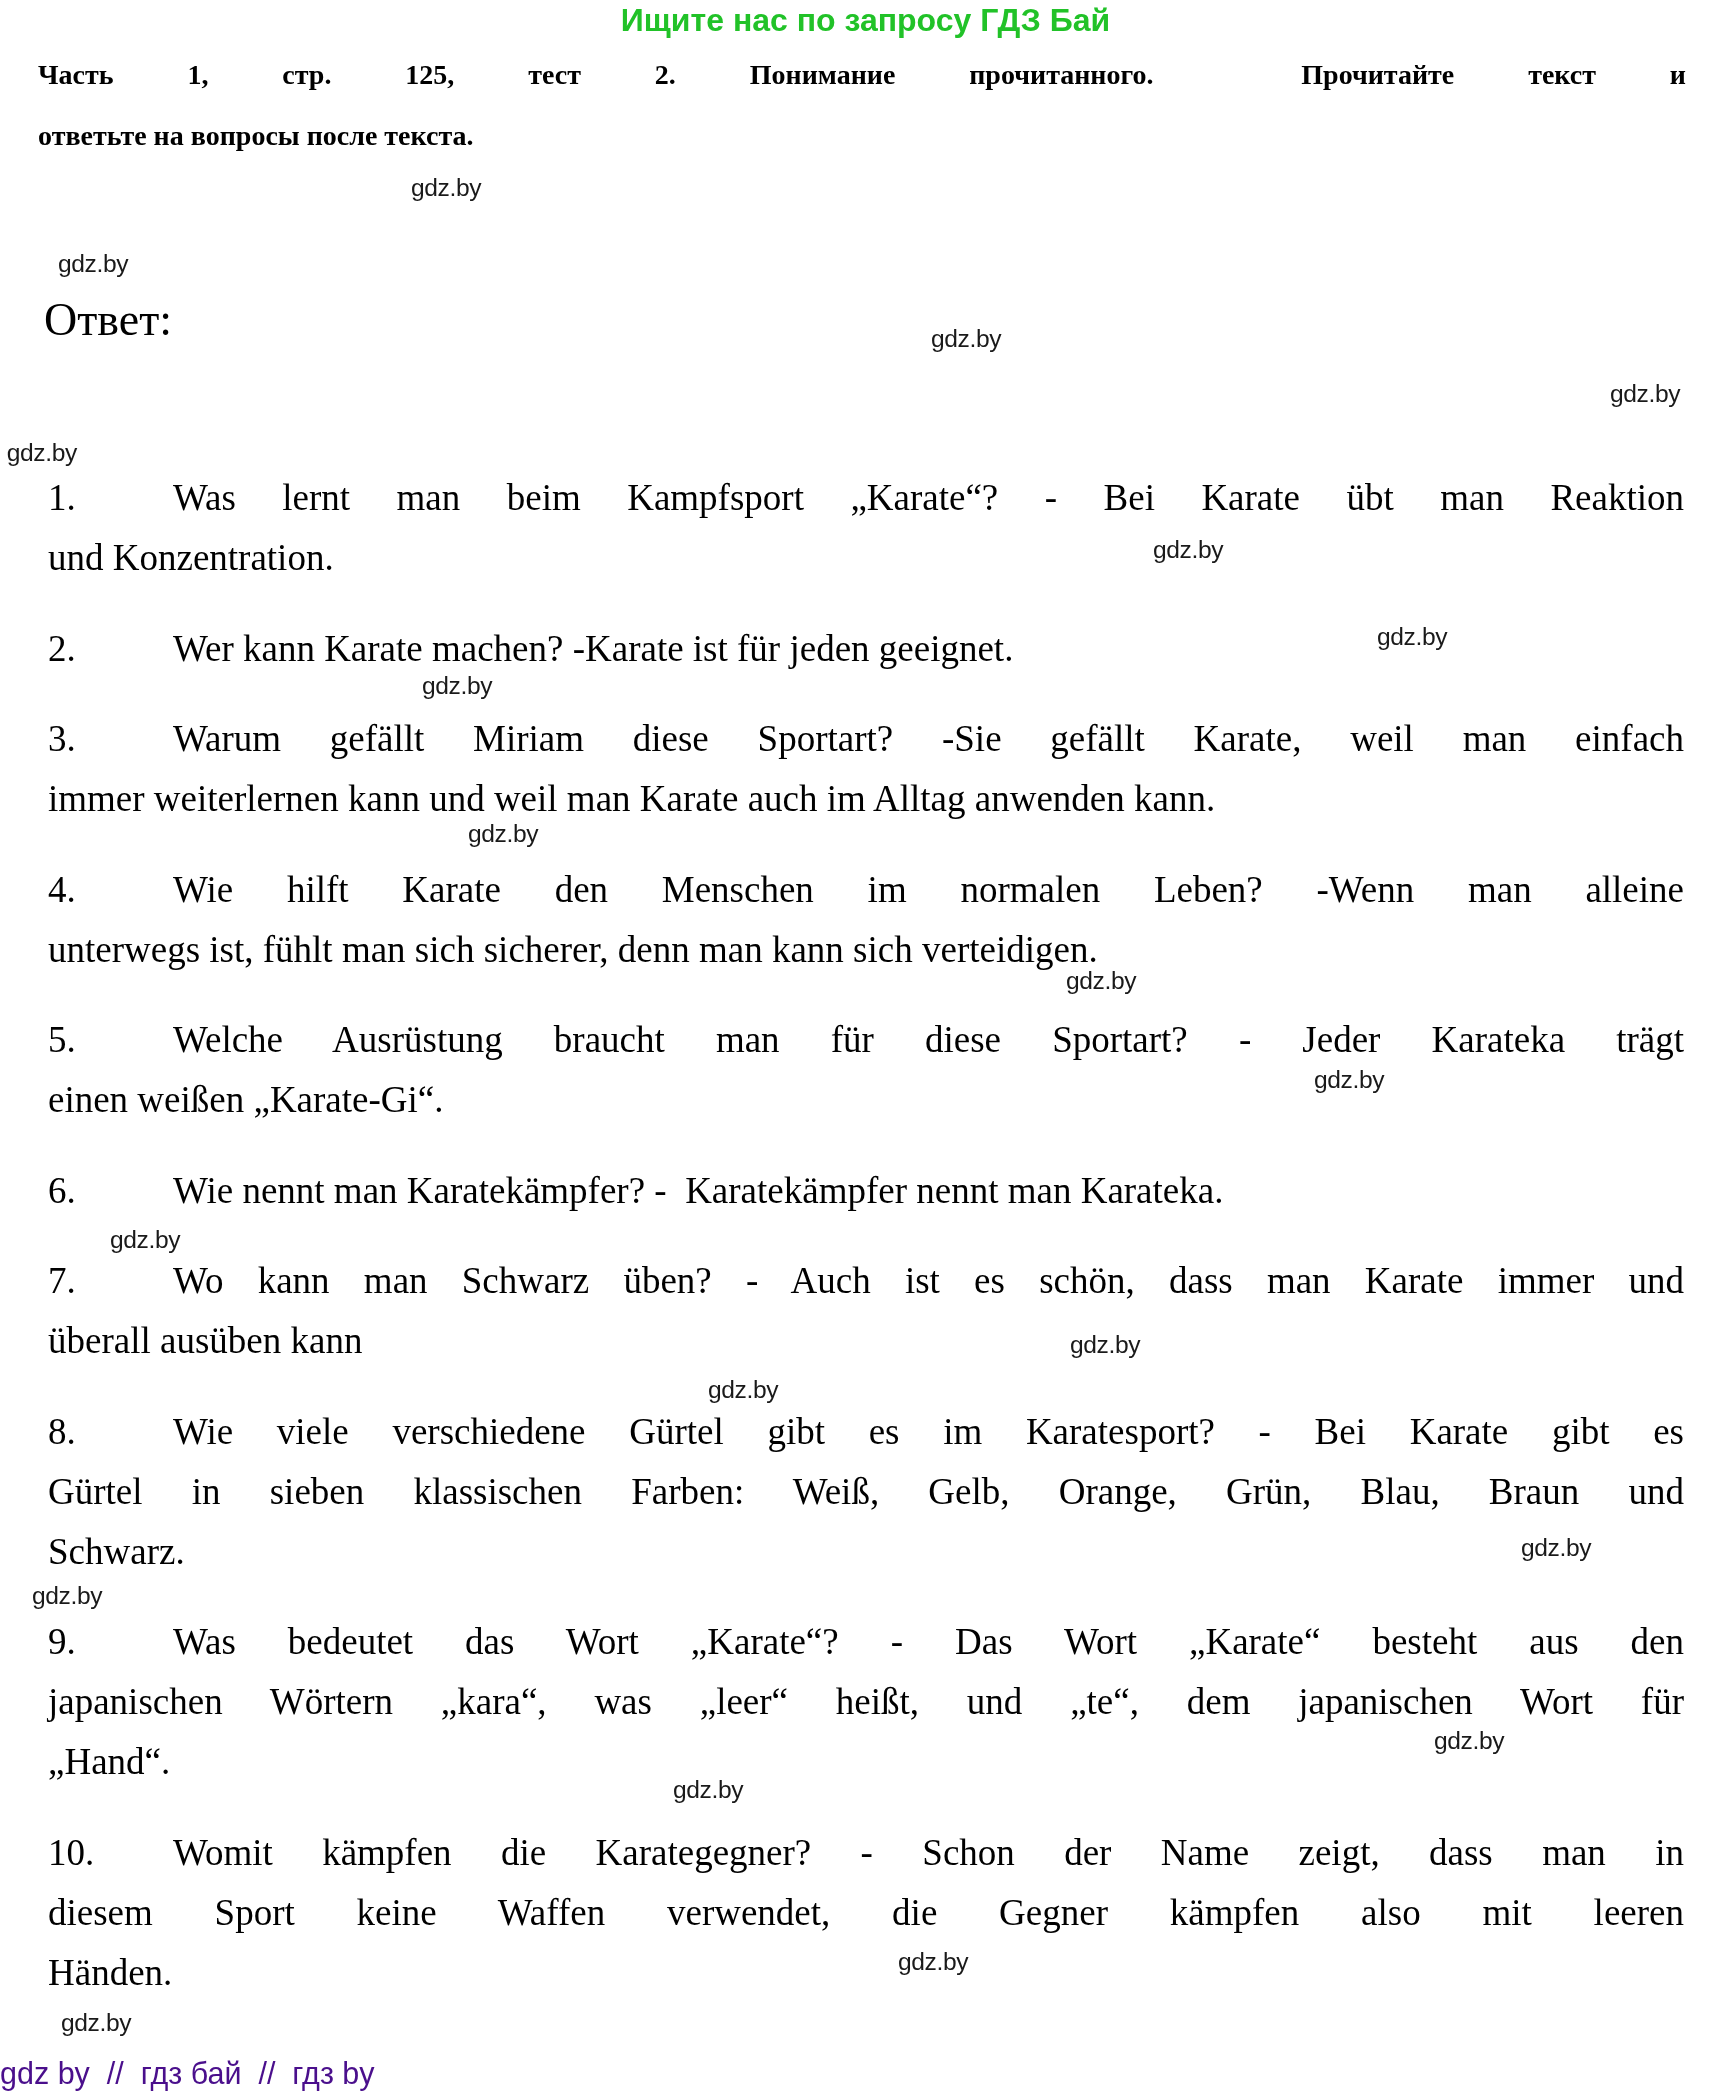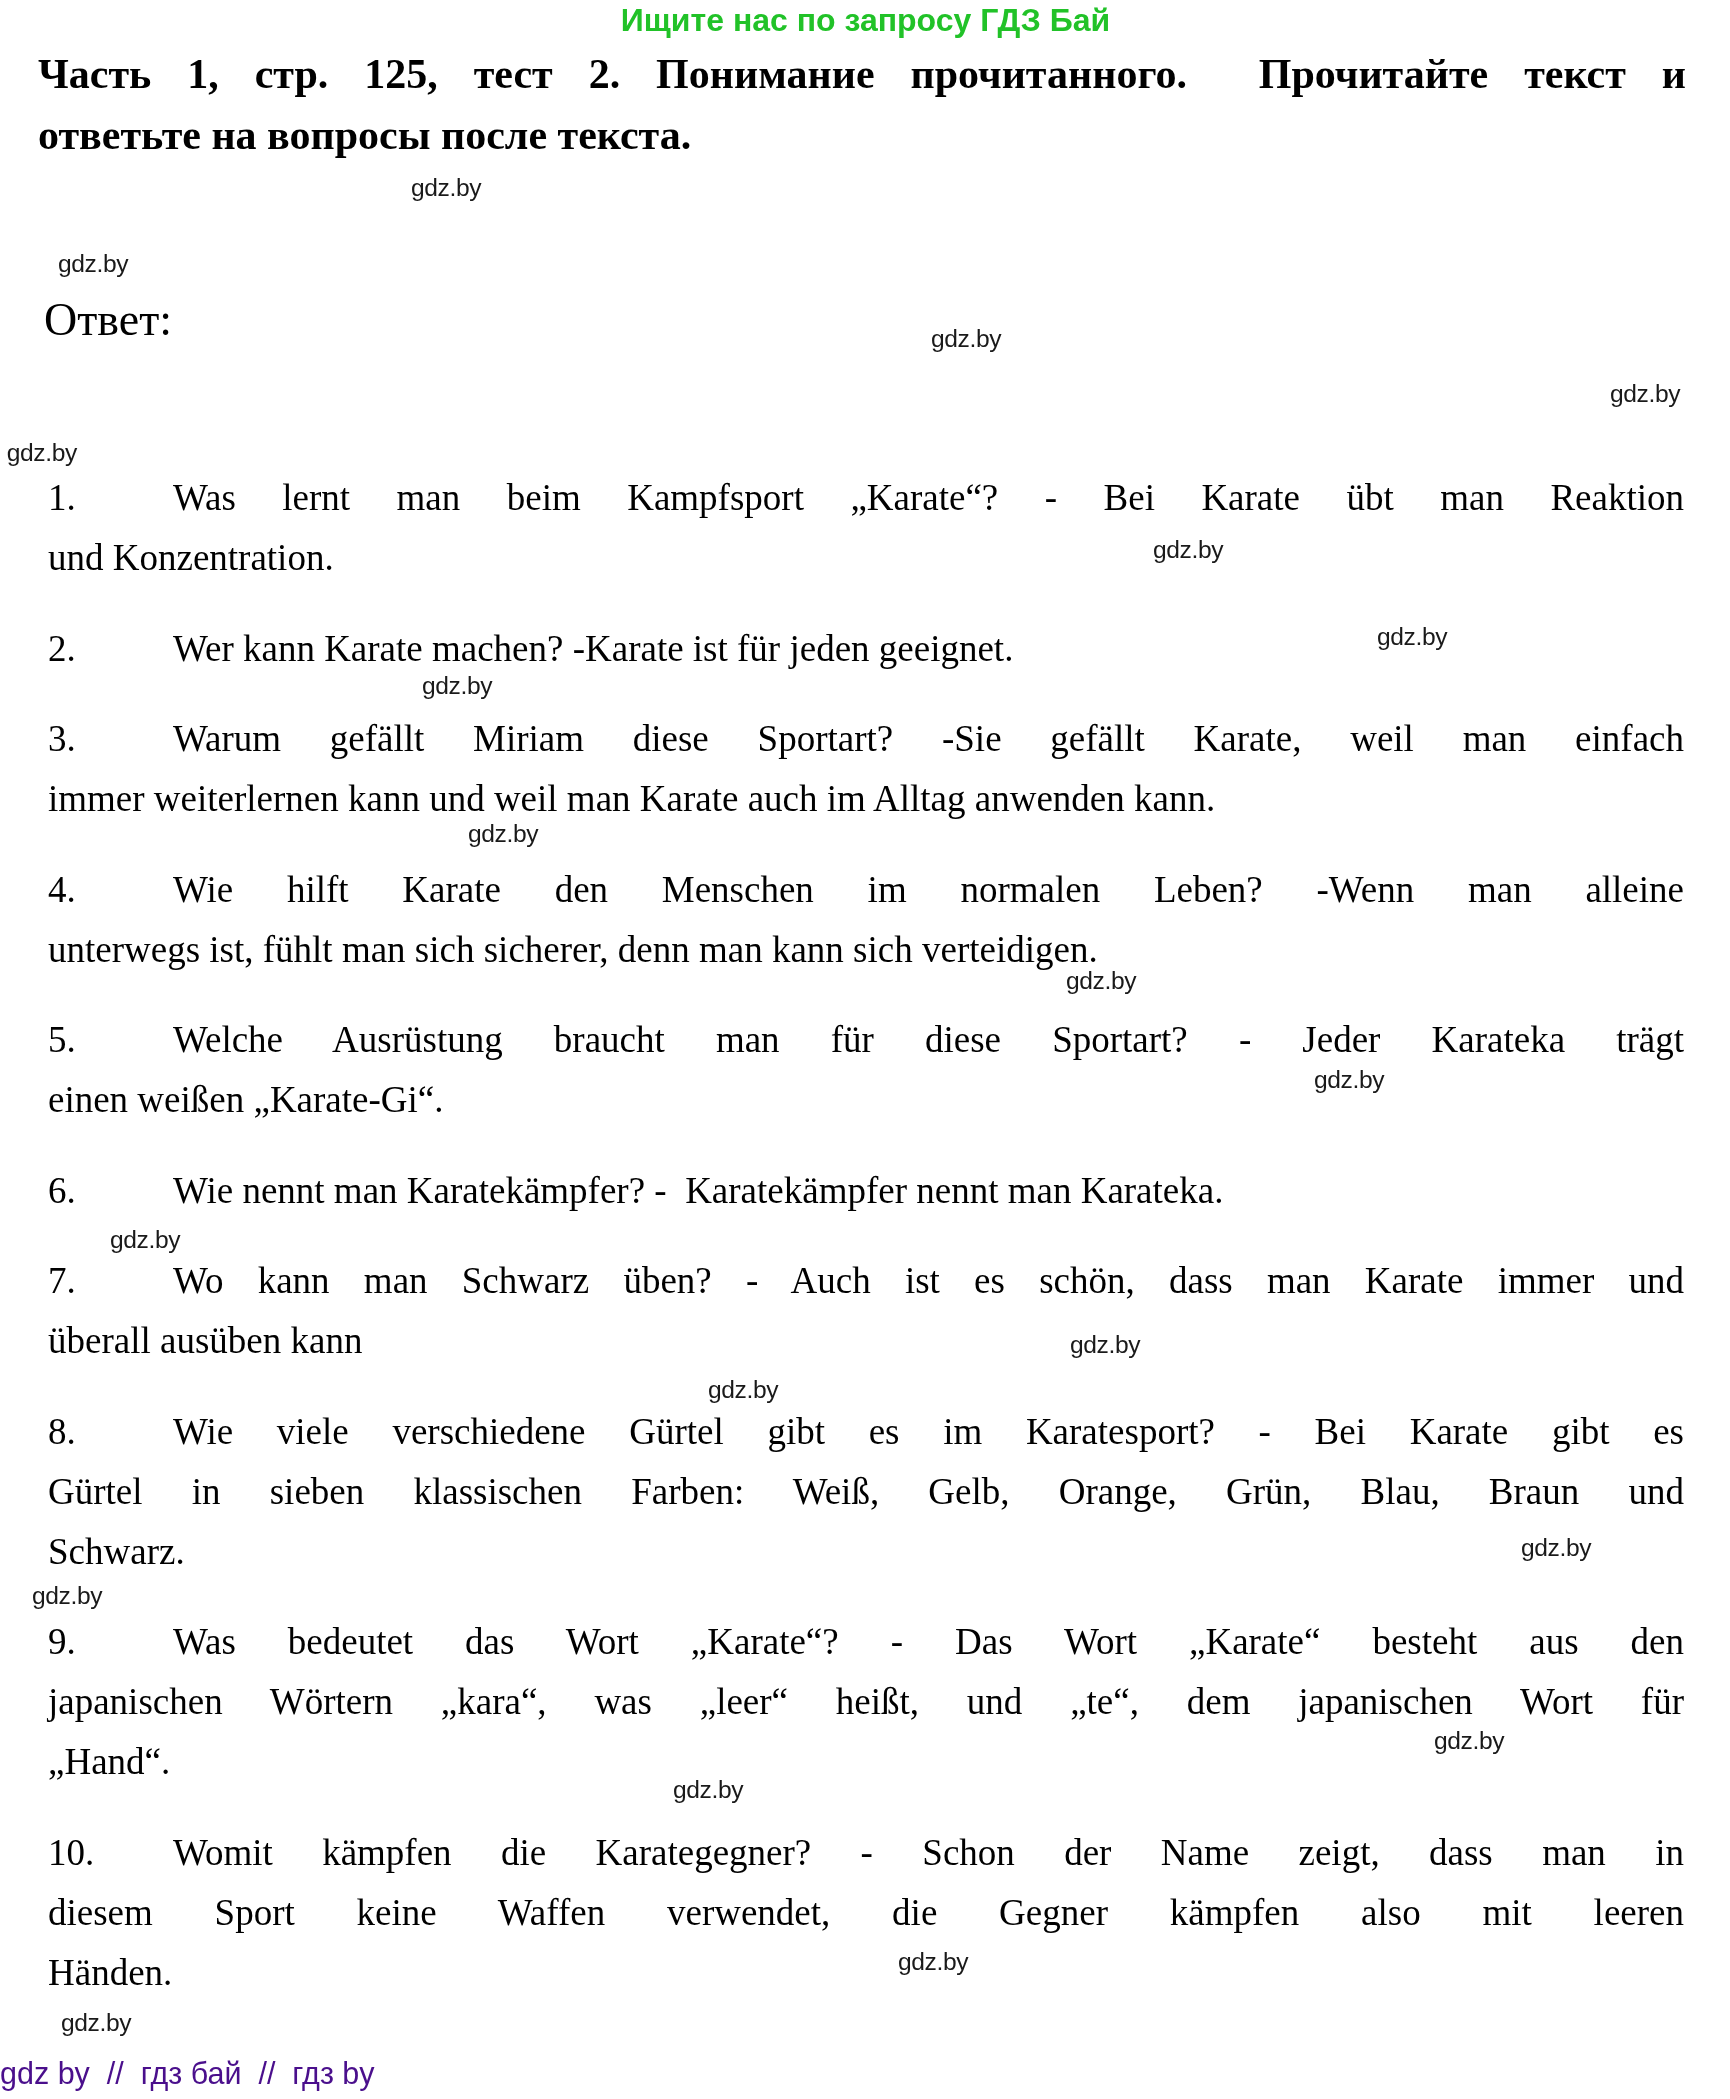--- a/index.html
+++ b/index.html
@@ -20,21 +20,21 @@
     font-size: 32px;
     font-weight: bold;
     color: #21c228;
     letter-spacing: 0px;
   }
   .title {
     position: absolute;
     top: 44px; left: 38px;
     width: 1648px;
     font-weight: bold;
-    font-size: 42px;
+    font-size: 28px;
     line-height: 61px;
   }
   .title .tline { text-align: justify; text-align-last: justify; }
   .title .tline.last { text-align-last: left; }
   .answer-heading {
     position: absolute;
     top: 293px; left: 44px;
     font-weight: normal;
     font-size: 46px;
   }

